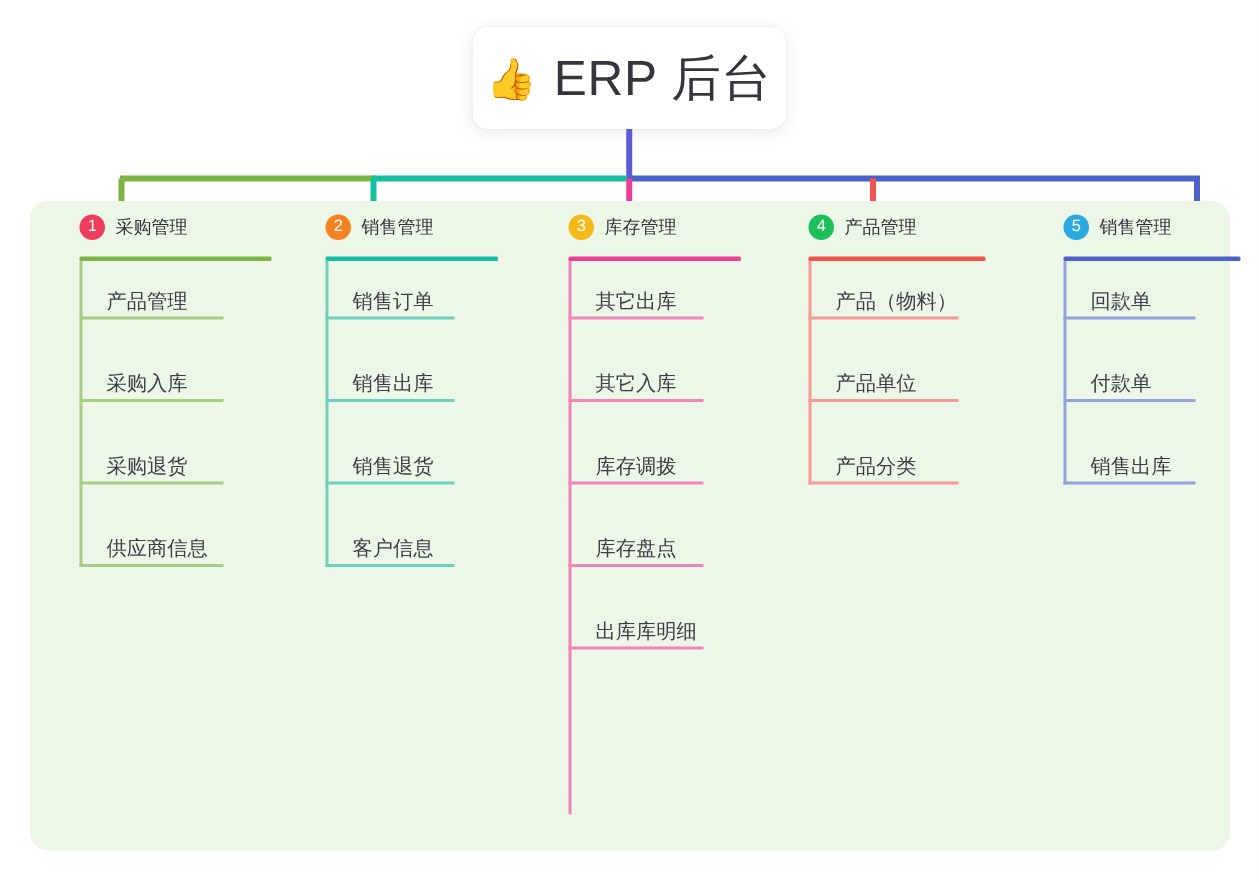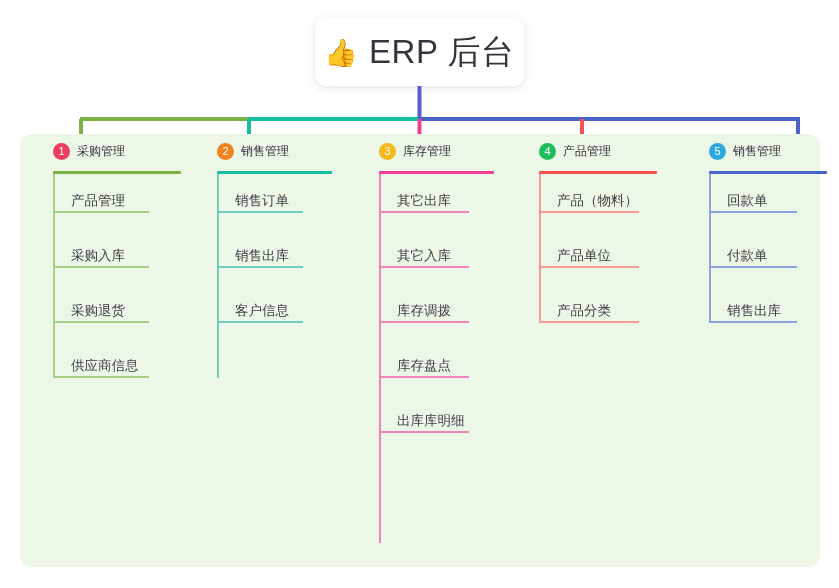--- a/index.html
+++ b/index.html
@@ -206,20 +206,24 @@
           <div class="spine" style="background: rgb(110, 208, 189); height: 204px;"></div>
           <div class="leaf">
             <span class="leaf-text">销售订单</span>
             <div class="leaf-rule" style="background: rgb(110, 208, 189); width: 86px;"></div>
           </div>
           <div class="leaf">
             <span class="leaf-text">销售出库</span>
             <div class="leaf-rule" style="background: rgb(110, 208, 189); width: 86px;"></div>
           </div>
           <div class="leaf">
+            <span class="leaf-text">销售退货</span>
+            <div class="leaf-rule" style="background: rgb(110, 208, 189); width: 86px;"></div>
+          </div>
+          <div class="leaf">
             <span class="leaf-text">客户信息</span>
             <div class="leaf-rule" style="background: rgb(110, 208, 189); width: 86px;"></div>
           </div>
         </div>
       </div>
       <div class="column" style="left: 345px;">
         <div class="col-head">
           <span class="badge" style="background: rgb(245, 185, 25);">3</span>
           <span class="col-title">库存管理</span>
         </div>

